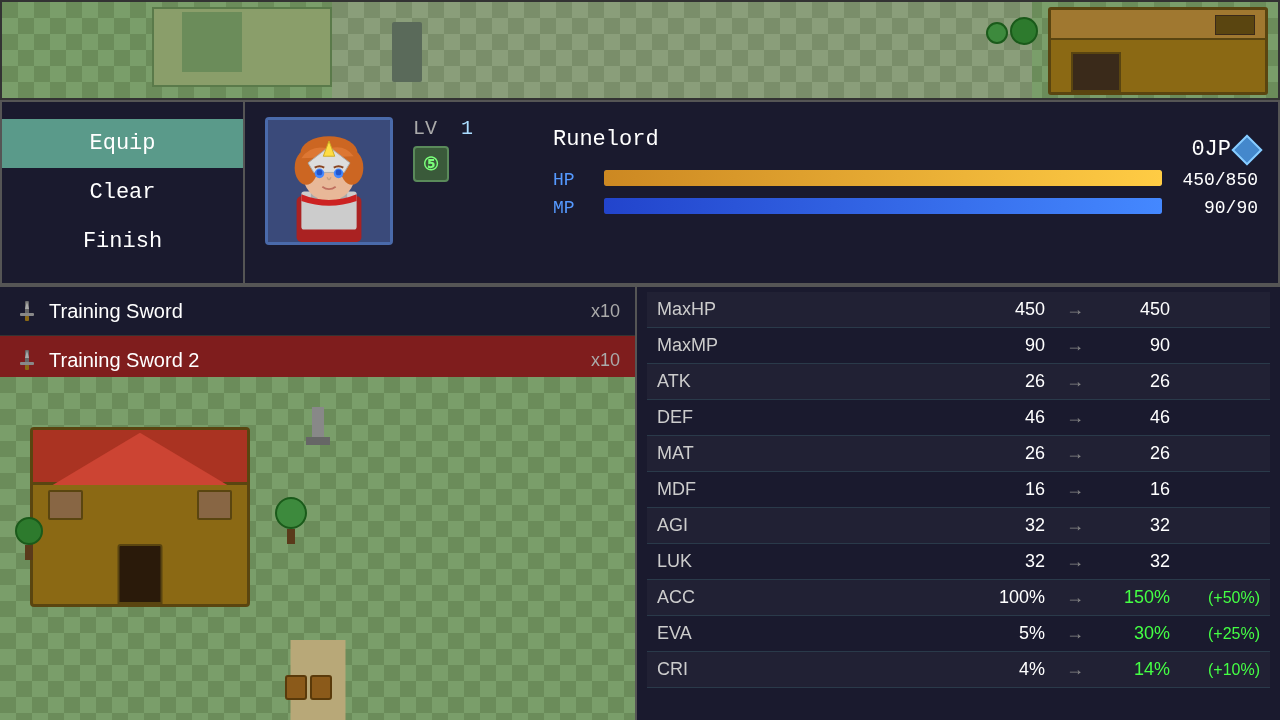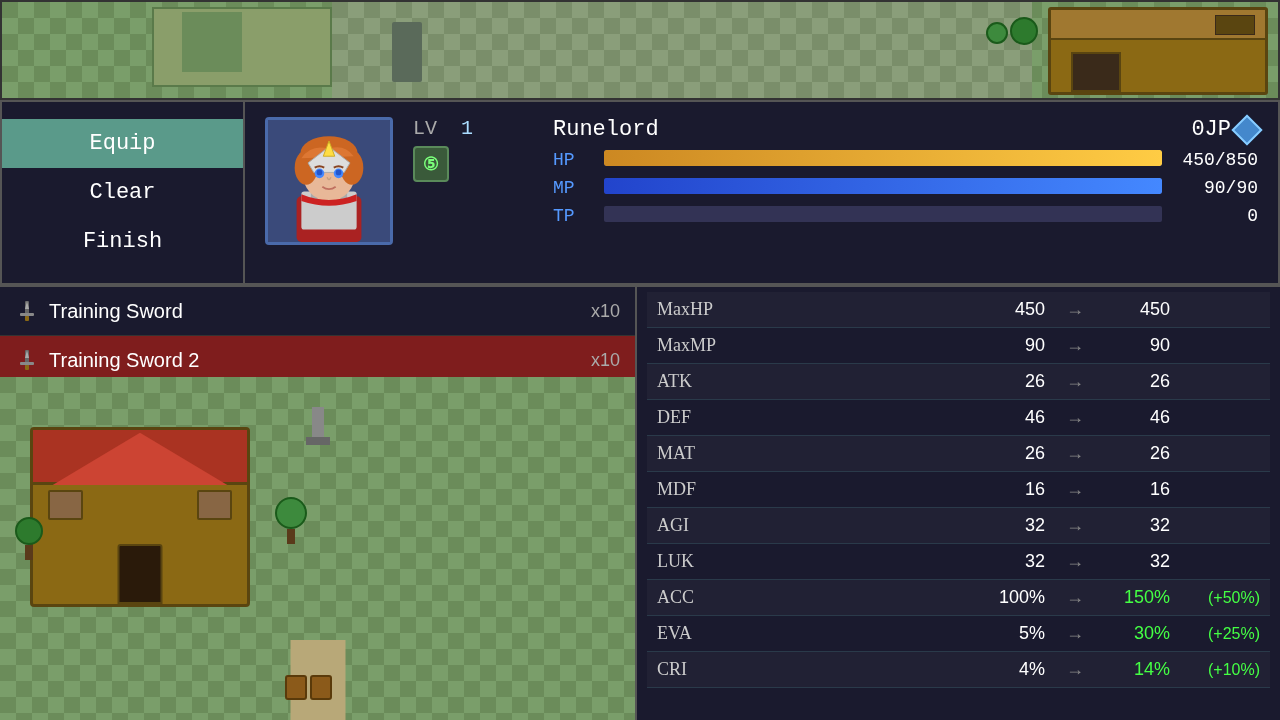--- a/index.html
+++ b/index.html
@@ -150,20 +150,21 @@
       font-size: 22px;
       color: #ffffff;
     }
 
     #jp-display {
       display: flex;
       align-items: center;
       gap: 5px;
       font-size: 22px;
       color: #ffffff;
+      margin-top: 20px;
     }
 
     .jp-gem {
       width: 22px;
       height: 22px;
       background: #4488cc;
       border: 2px solid #88ccff;
       transform: rotate(45deg);
       display: inline-block;
     }
@@ -272,21 +273,20 @@
       display: flex;
       align-items: center;
       padding: 7px 10px;
       border-bottom: 1px solid #2a3a4a;
       font-size: 18px;
     }
 
     .stat-name {
       width: 80px;
       color: #cccccc;
-      font-family: Liberation Serif, serif;
     }
 
     .stat-current {
       flex: 1;
       text-align: right;
       color: #ffffff;
       padding-right: 15px;
     }
 
     .stat-arrow {
@@ -423,27 +423,20 @@
         </div>
 
         <div class="stat-bar-row">
           <span class="stat-bar-label">MP</span>
           <div class="stat-bar-container">
             <div class="stat-bar-fill mp" style="width: 100%"></div>
           </div>
           <span class="stat-bar-value">90/90</span>
         </div>
 
-        <div class="stat-bar-row">
-          <span class="stat-bar-label">TP</span>
-          <div class="stat-bar-container">
-            <div class="stat-bar-fill tp" style="width: 0%"></div>
-          </div>
-          <span class="stat-bar-value">0</span>
-        </div>
       </div>
 
     </div>
   </div>
 
   <div id="bottom-panels">
 
     <div id="equip-list">
 
       <div class="equip-item">

